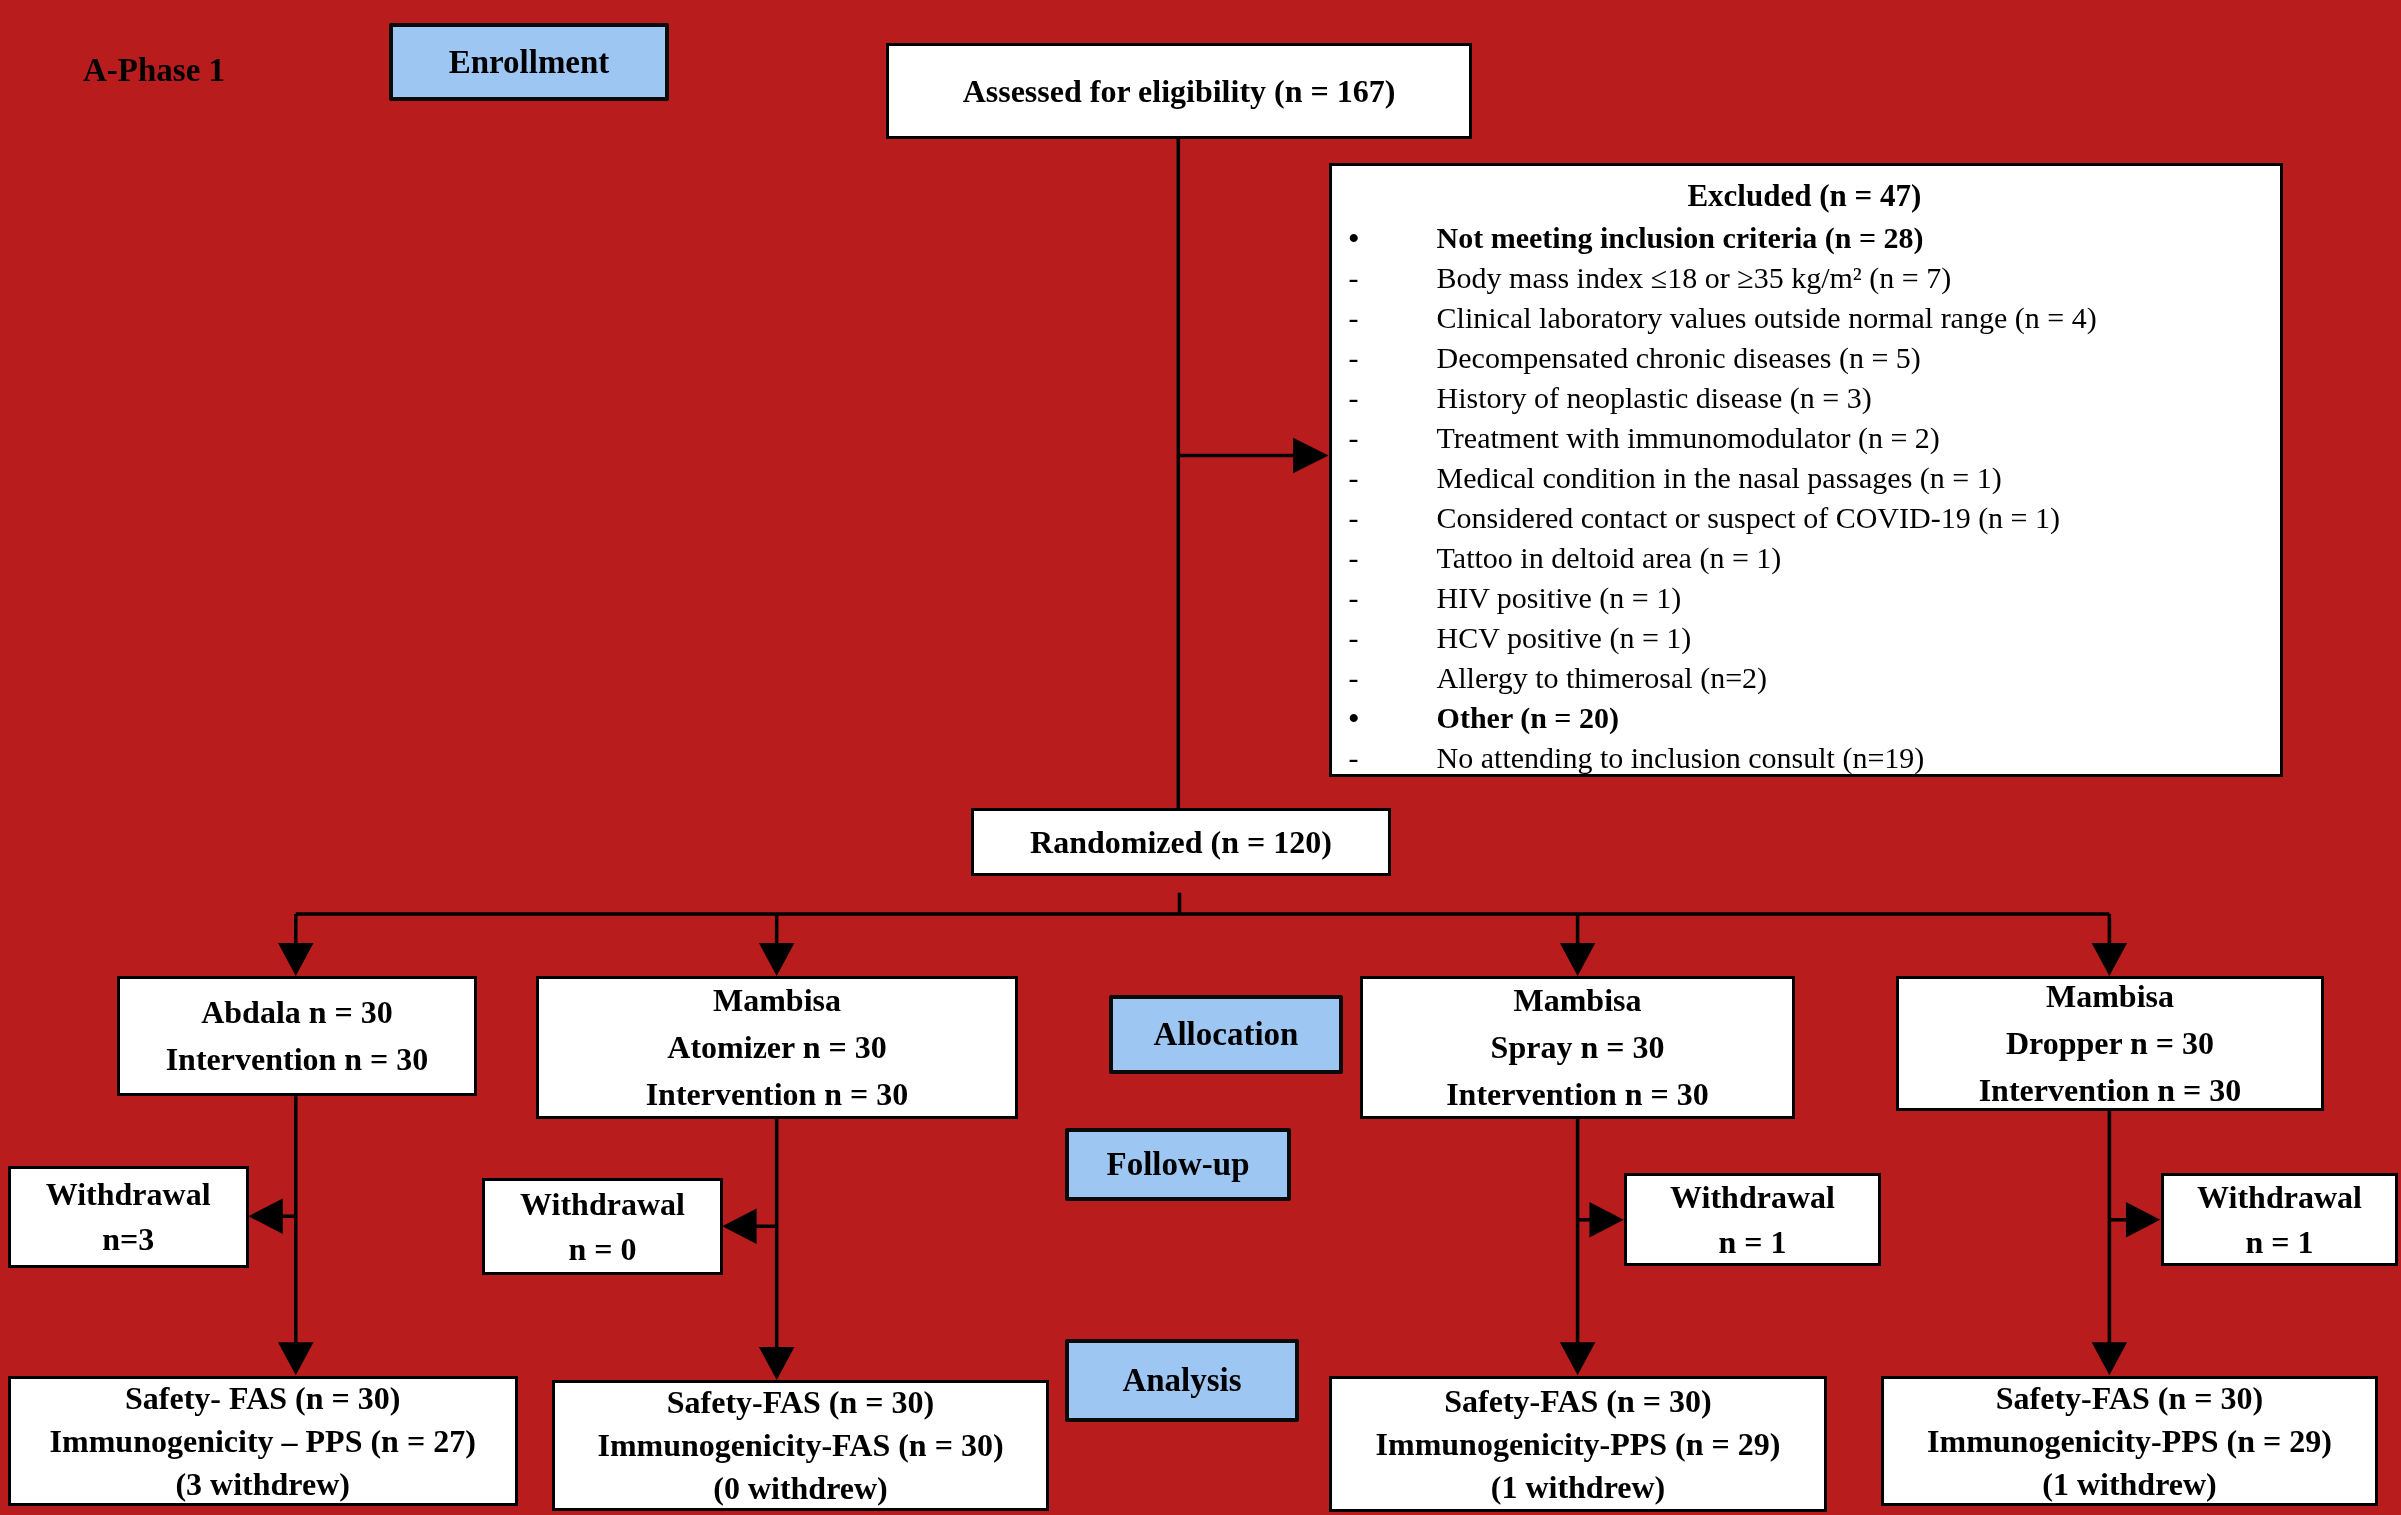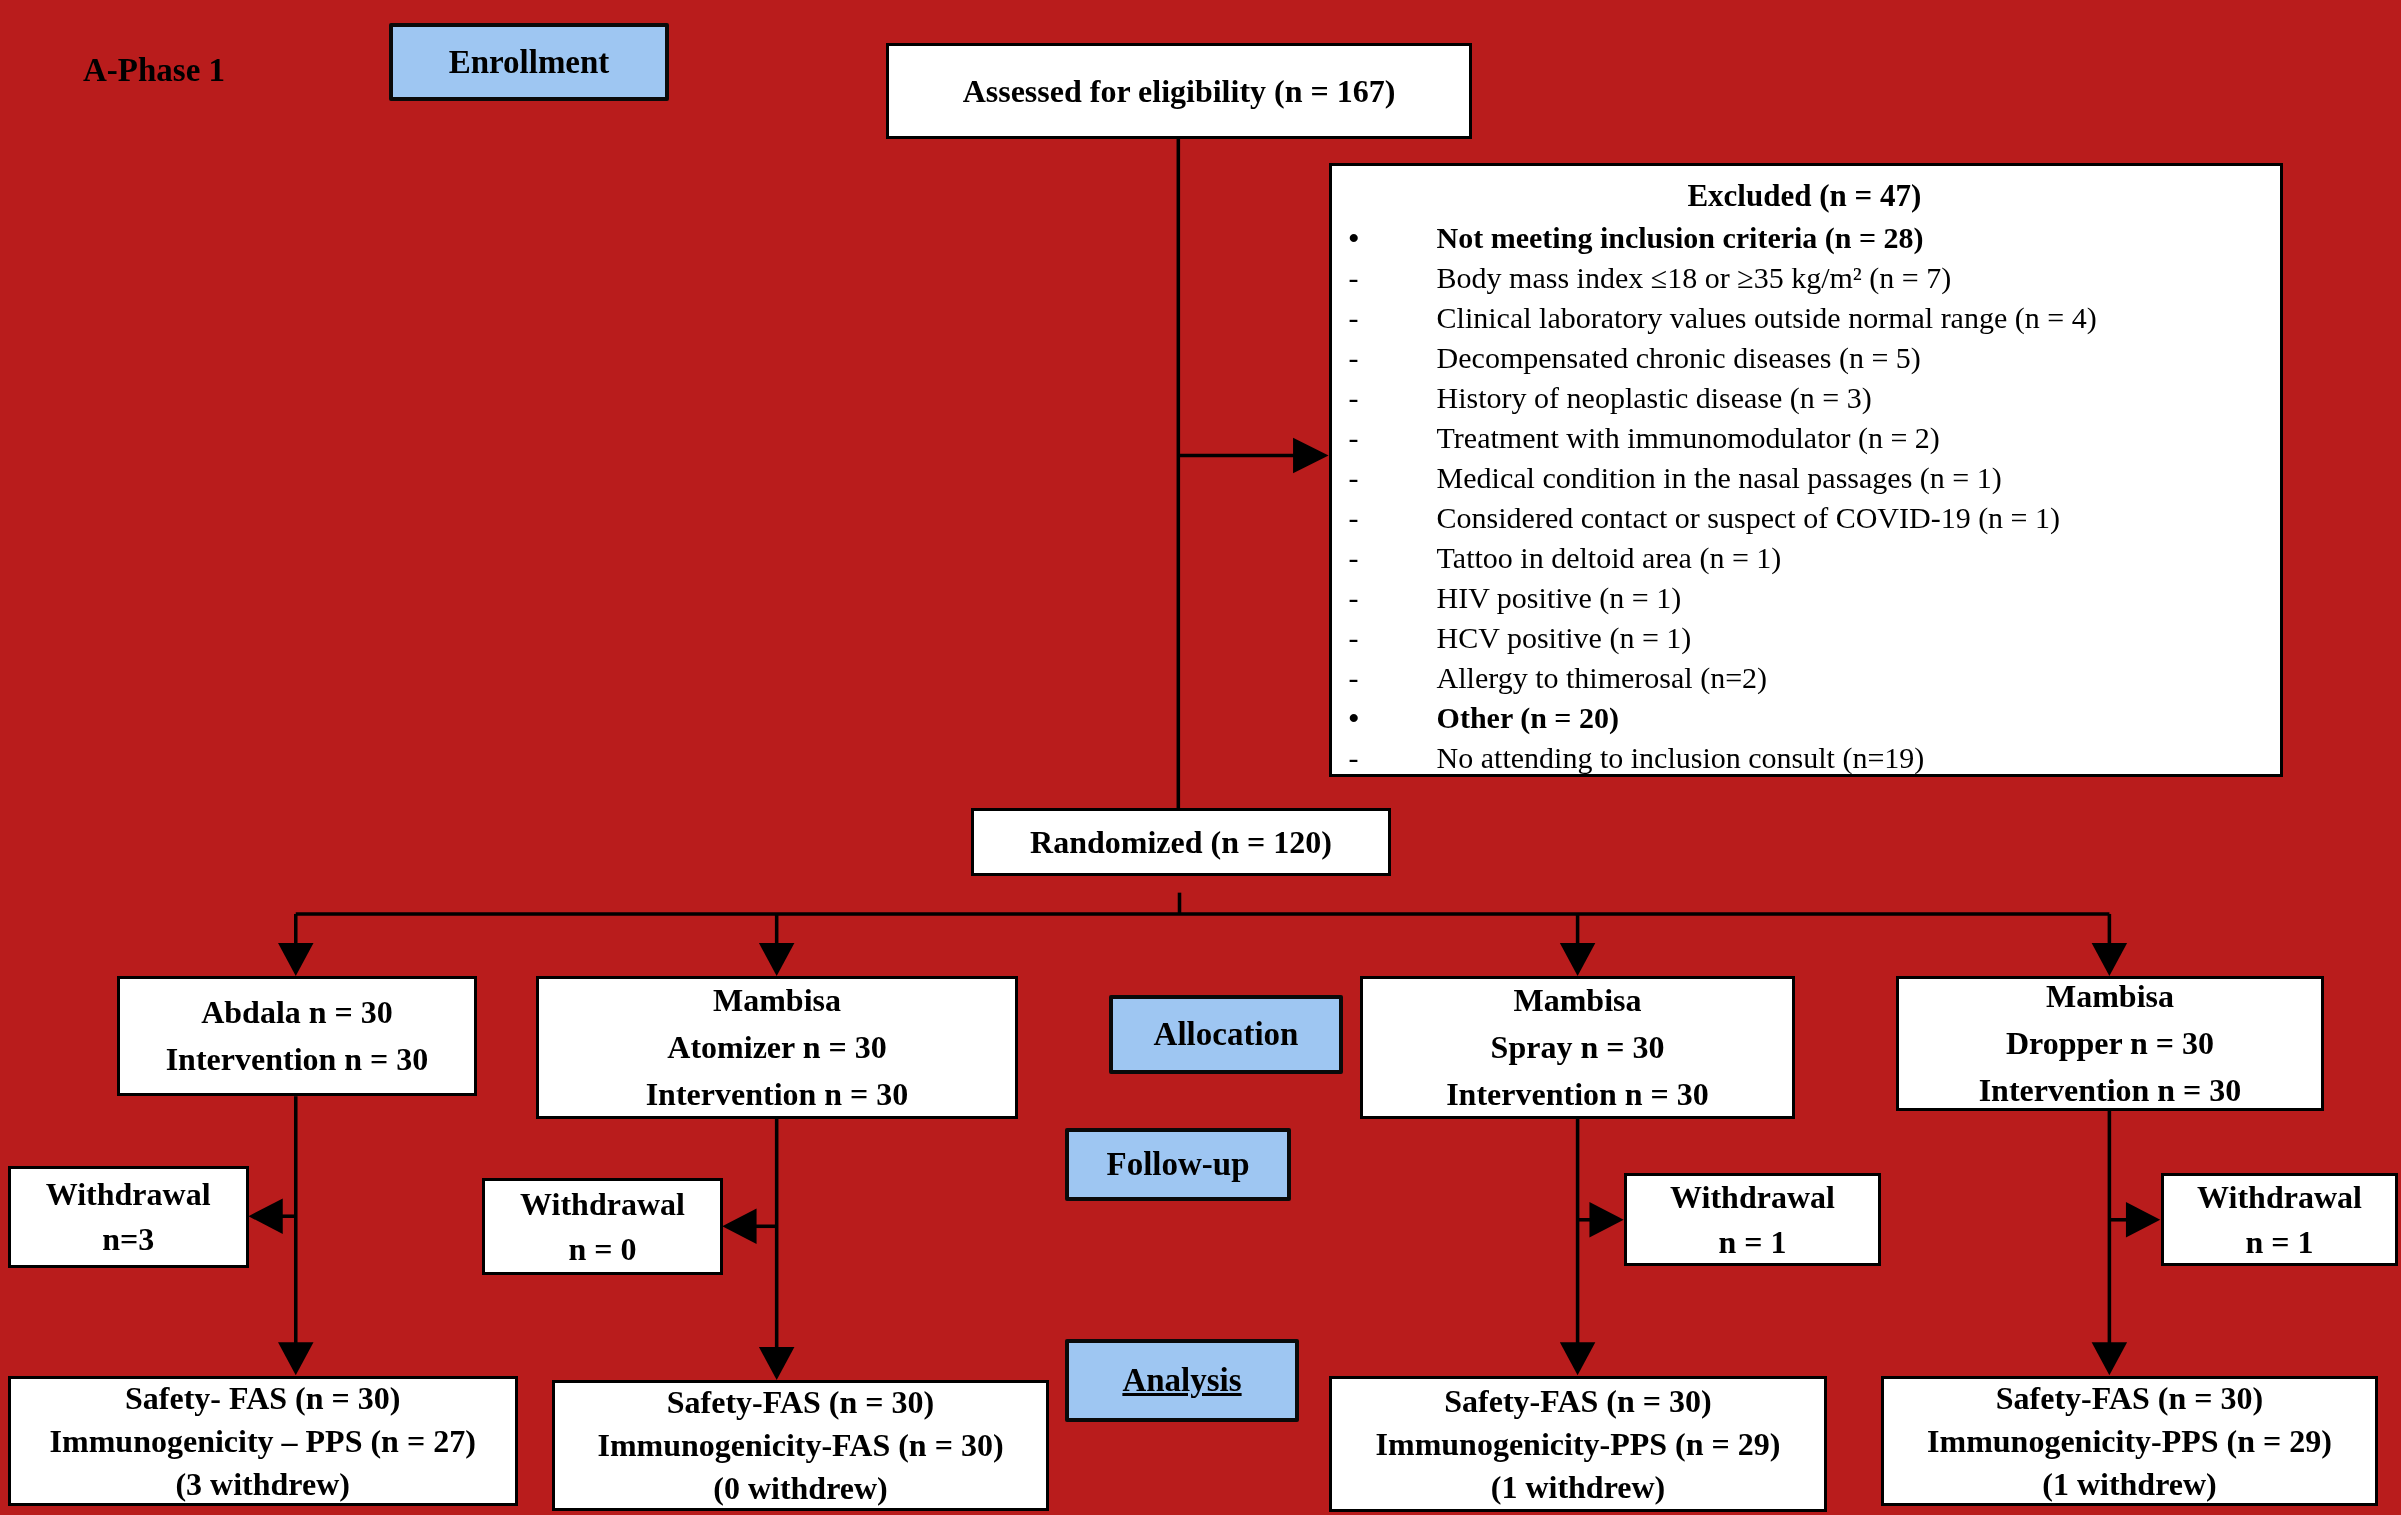--- a/index.html
+++ b/index.html
@@ -103,21 +103,21 @@
       <polygon points="2745,2062 2687,2032 2687,2092"></polygon>
       <polygon points="3652,2062 3594,2032 3594,2092"></polygon>
     </g>
   </svg>
 
   <div class="phase-label">A-Phase 1</div>
 
   <div class="pill" style="left:389px; top:23px; width:280px; height:78px;">Enrollment</div>
   <div class="pill" style="left:1065px; top:995px; width:234px; height:79px;margin-left:44px;">Allocation</div>
   <div class="pill" style="left:1065px; top:1128px; width:226px; height:73px;">Follow-up</div>
-  <div class="pill" style="left:1065px; top:1339px; width:234px; height:83px;text-decoration:underline;">Analysis</div>
+  <div class="pill" style="left:1065px; top:1339px; width:234px; height:83px;">Analysis</div>
 
   <div class="fbox" style="left:886px; top:43px; width:586px; height:96px;">
     <div class="bline single">Assessed for eligibility (n = 167)</div>
   </div>
 
   <div id="excluded-box">
     <div class="ex-title">Excluded (n = 47)</div>
     <div class="ex-row ex-bold">
       <span class="ex-marker">•</span>
       <span class="ex-text">Not meeting inclusion criteria (n = 28)</span>

